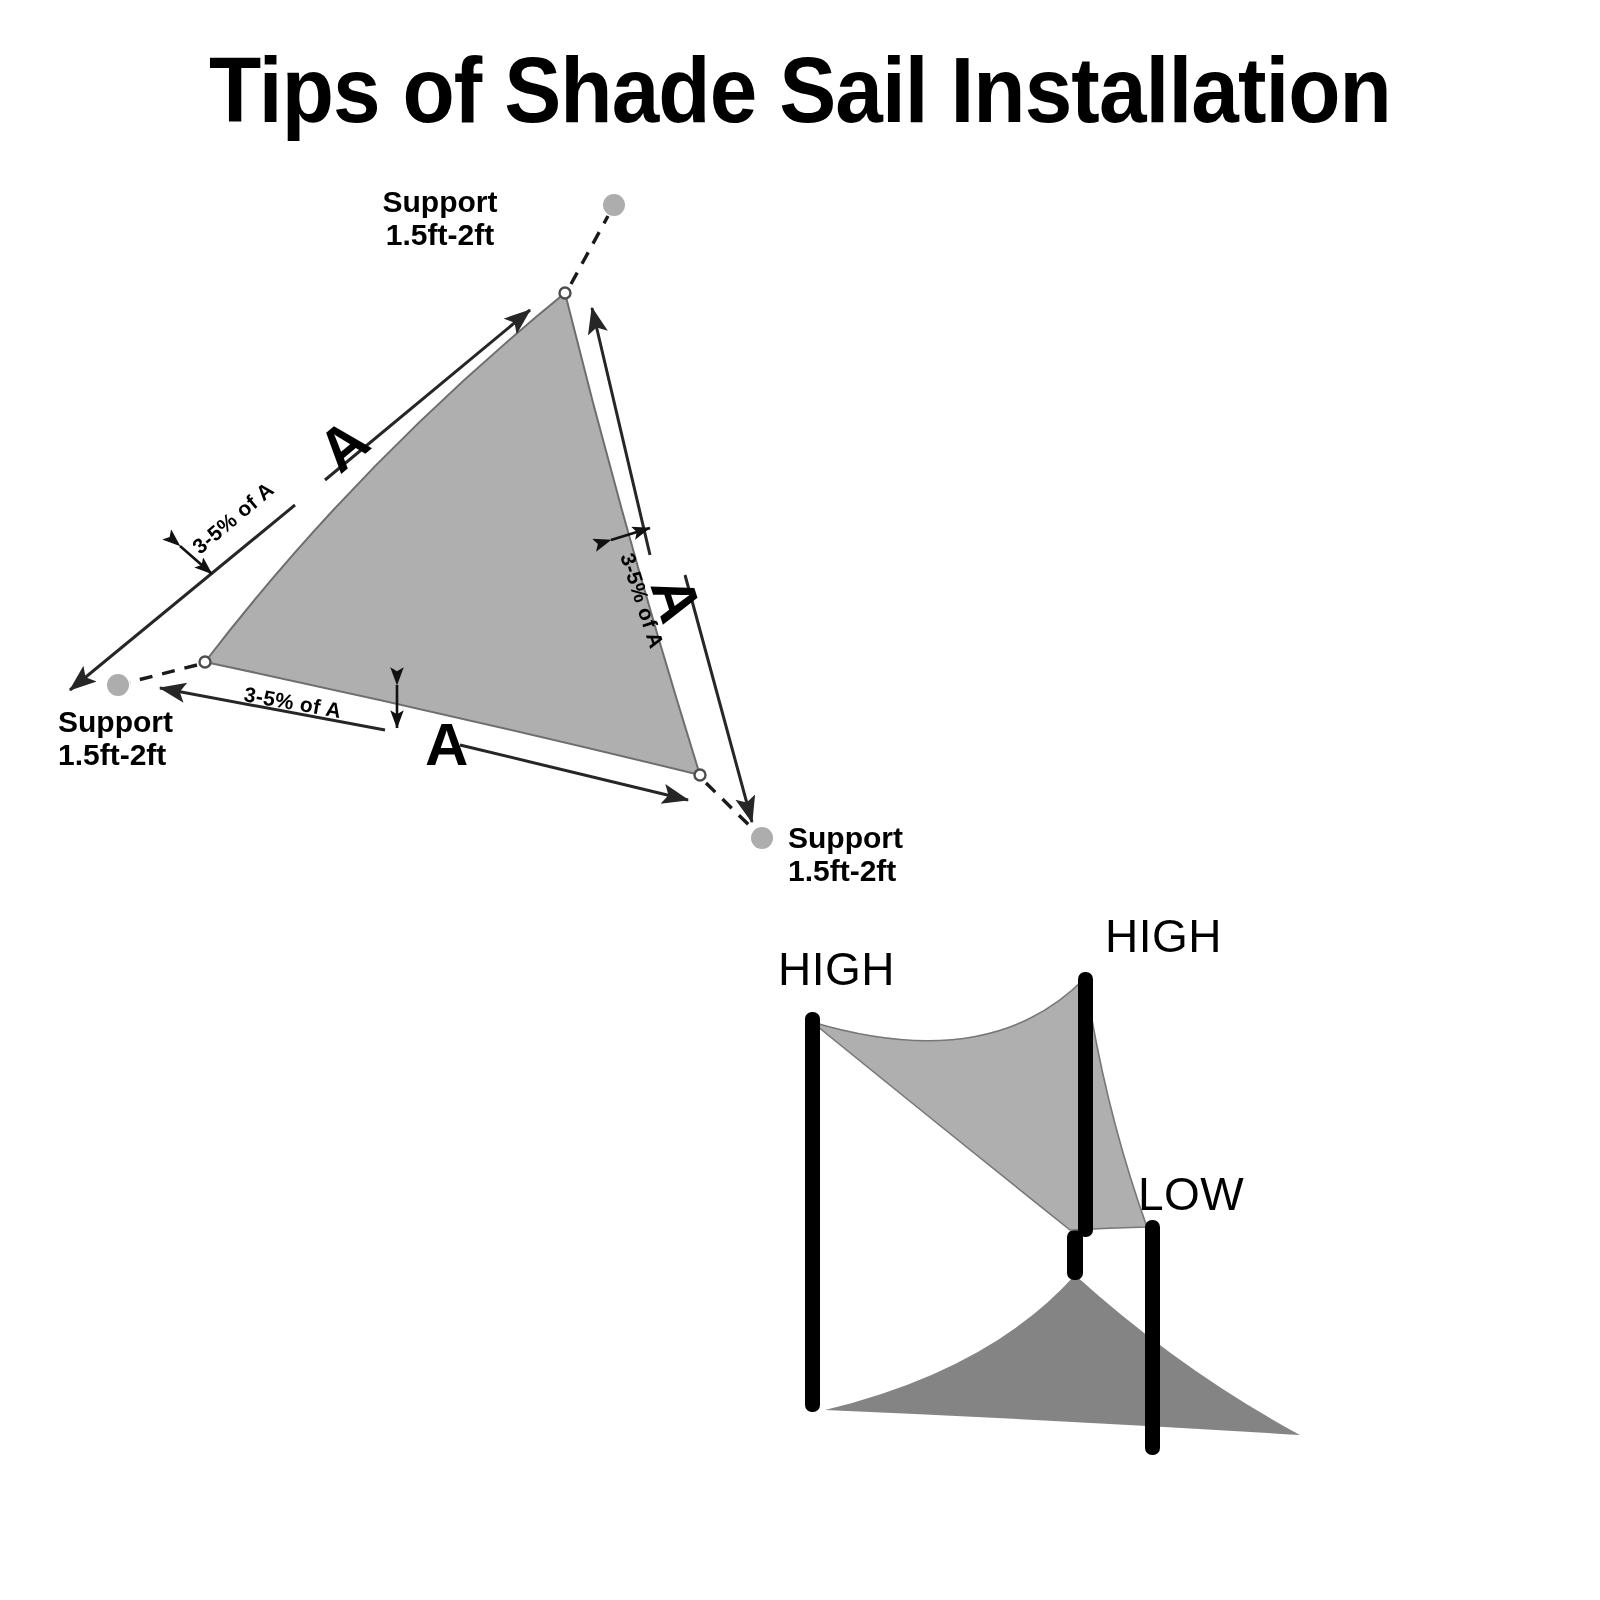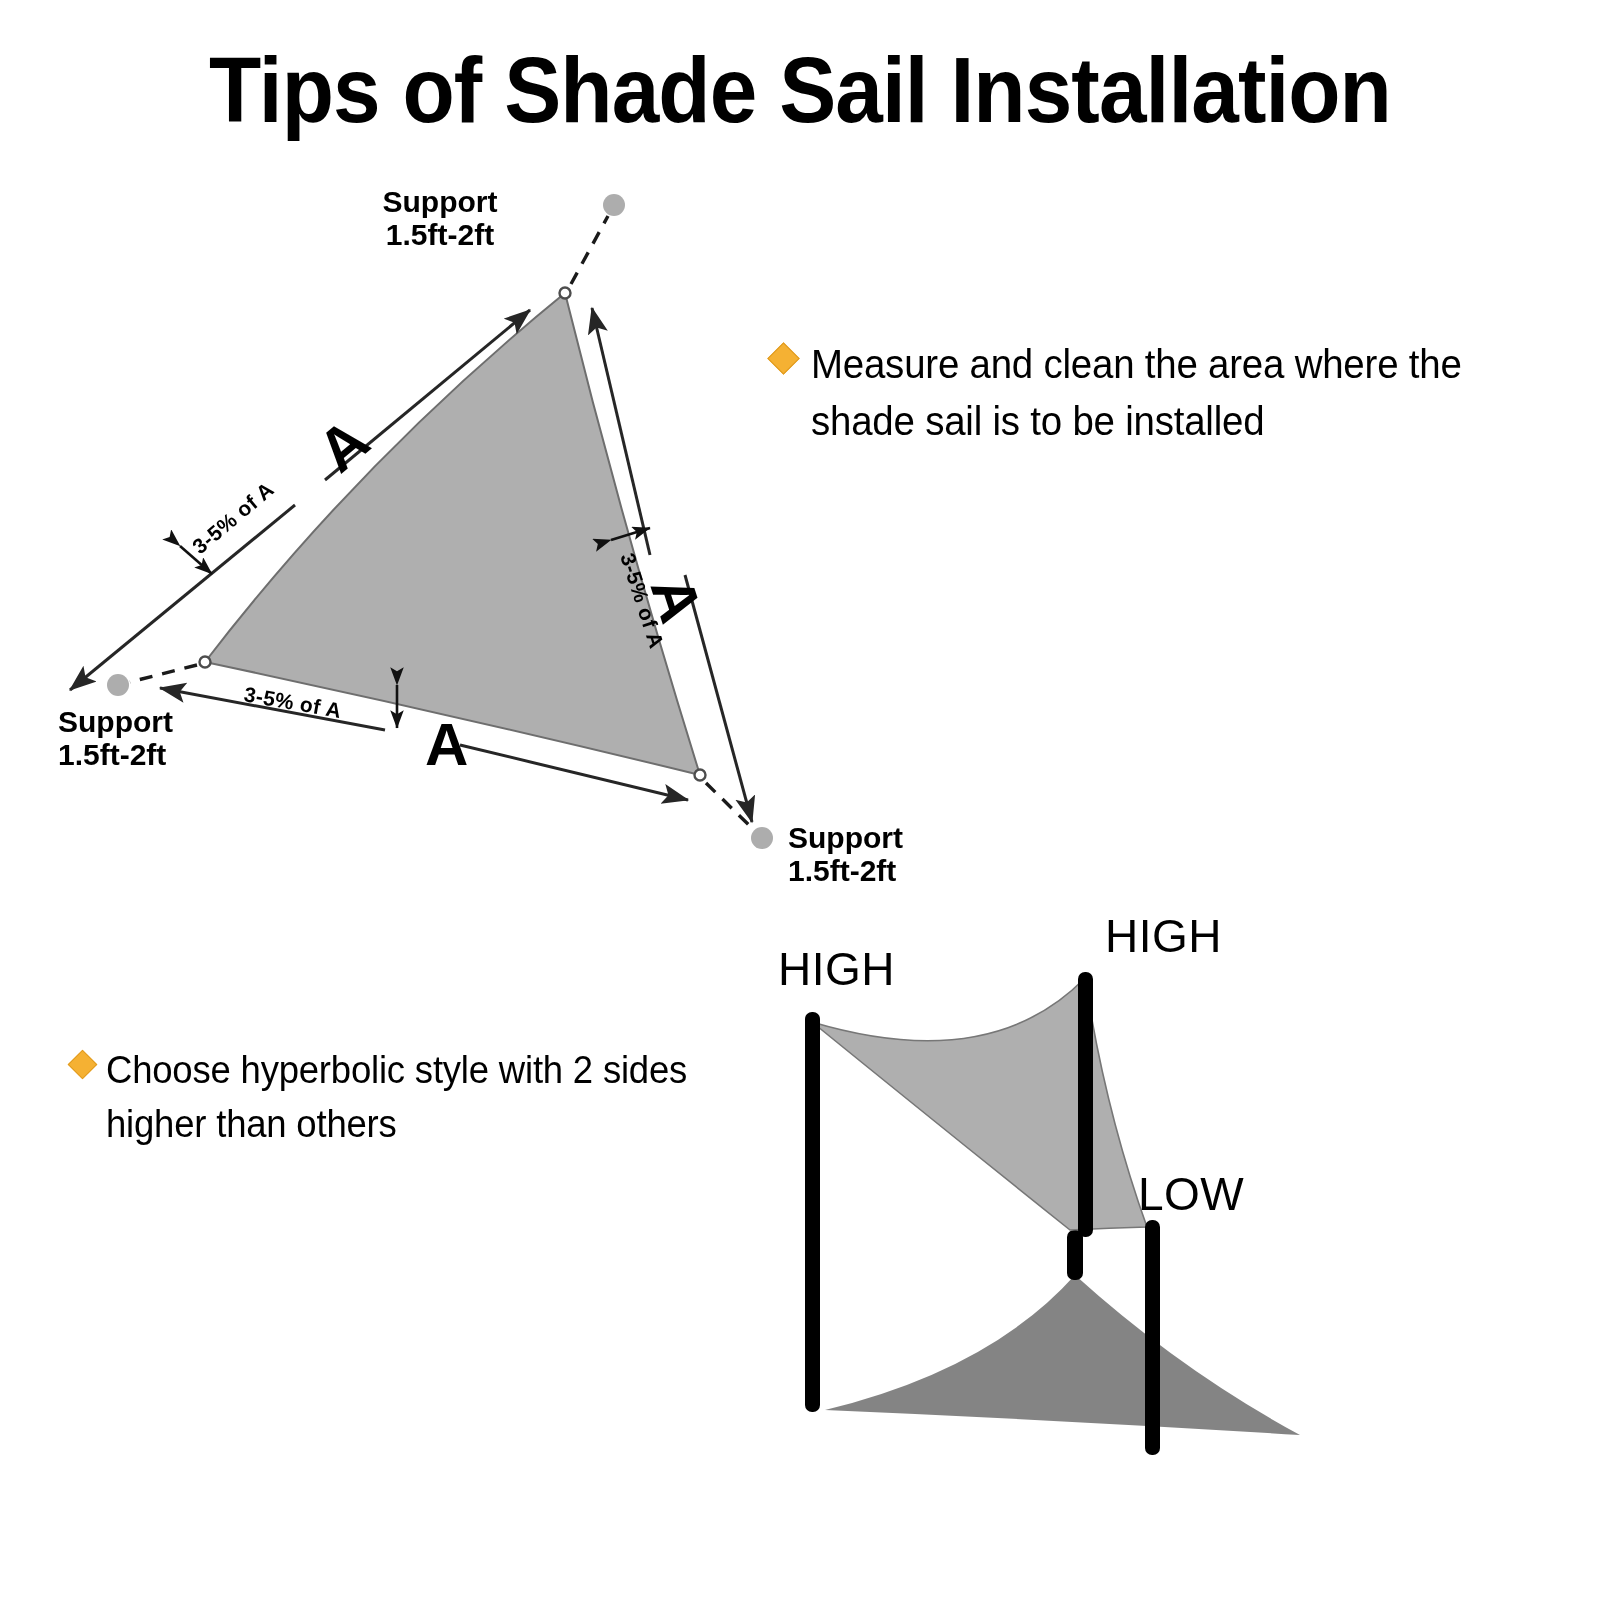--- a/index.html
+++ b/index.html
@@ -209,24 +209,16 @@
   <rect x="45" y="112" width="15" height="400" rx="7" fill="#000"></rect>
   <rect x="318" y="72" width="15" height="265" rx="7" fill="#000"></rect>
   <rect x="385" y="320" width="15" height="235" rx="7" fill="#000"></rect>
 
   <text class="post-label" x="18" y="85">HIGH</text>
   <text class="post-label" x="345" y="52">HIGH</text>
   <text class="post-label" x="378" y="310">LOW</text>
 </svg>
 
 <div id="tips-right" class="bullet-list">
-  <div class="bullet-item">
-    <span class="diamond"></span>
-    <span class="bullet-text">Measure and clean the area where the shade sail is to be installed</span>
-  </div>
 </div>
 
 <div id="tips-left" class="bullet-list">
-  <div class="bullet-item">
-    <span class="diamond"></span>
-    <span class="bullet-text">Choose hyperbolic style with 2 sides higher than others</span>
-  </div>
 </div>
 
 </body></html>

